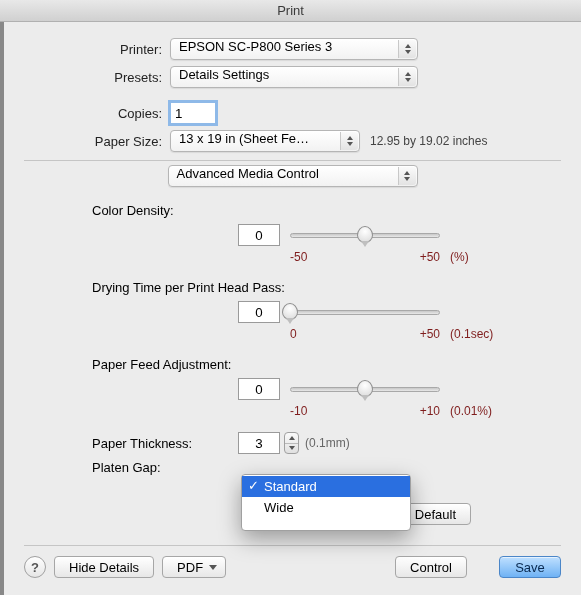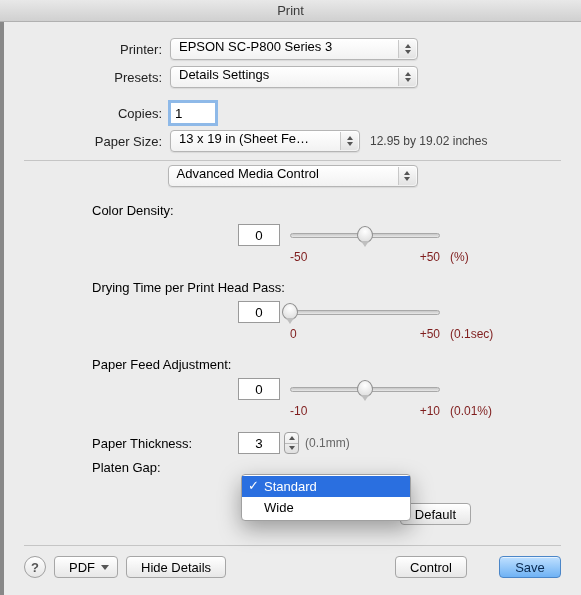--- a/index.html
+++ b/index.html
@@ -216,21 +216,21 @@
   
   .popup {
     position:absolute;
     left: 237px;
     top: 452px;
     width: 170px;
     background:#fff;
     border:1px solid #a0a0a0;
     border-radius:4px;
     box-shadow: 0 8px 22px rgba(0,0,0,.35);
-    padding:1px 0 2px 0;
+    padding:1px 0 12px 0;
     z-index: 20;
   }
   .popup .opt {
     padding: 3px 8px 3px 22px;
     position:relative;
     font-size:13px;
   }
   .popup .opt.selected {
     background:#2a6fe0;color:#fff;
   }
@@ -364,27 +364,27 @@
       <span>Default</span>
     </div>
   </div>
 
   <hr class="bottom-sep">
 
   <div class="footer">
     <div class="help-btn">
       <span>?</span>
     </div>
+    <div class="button">
+      <span>Hide Details</span>
+    </div>
     <div class="button menu">
       <span>PDF</span>
       <span class="tri"></span>
     </div>
-    <div class="button">
-      <span>Hide Details</span>
-    </div>
     <div class="spacer"></div>
     <div class="button">
       <span>Control</span>
     </div>
     <div class="button primary" style="min-width:62px;justify-content:center">
       <span>Save</span>
     </div>
   </div>
 
 </div>

